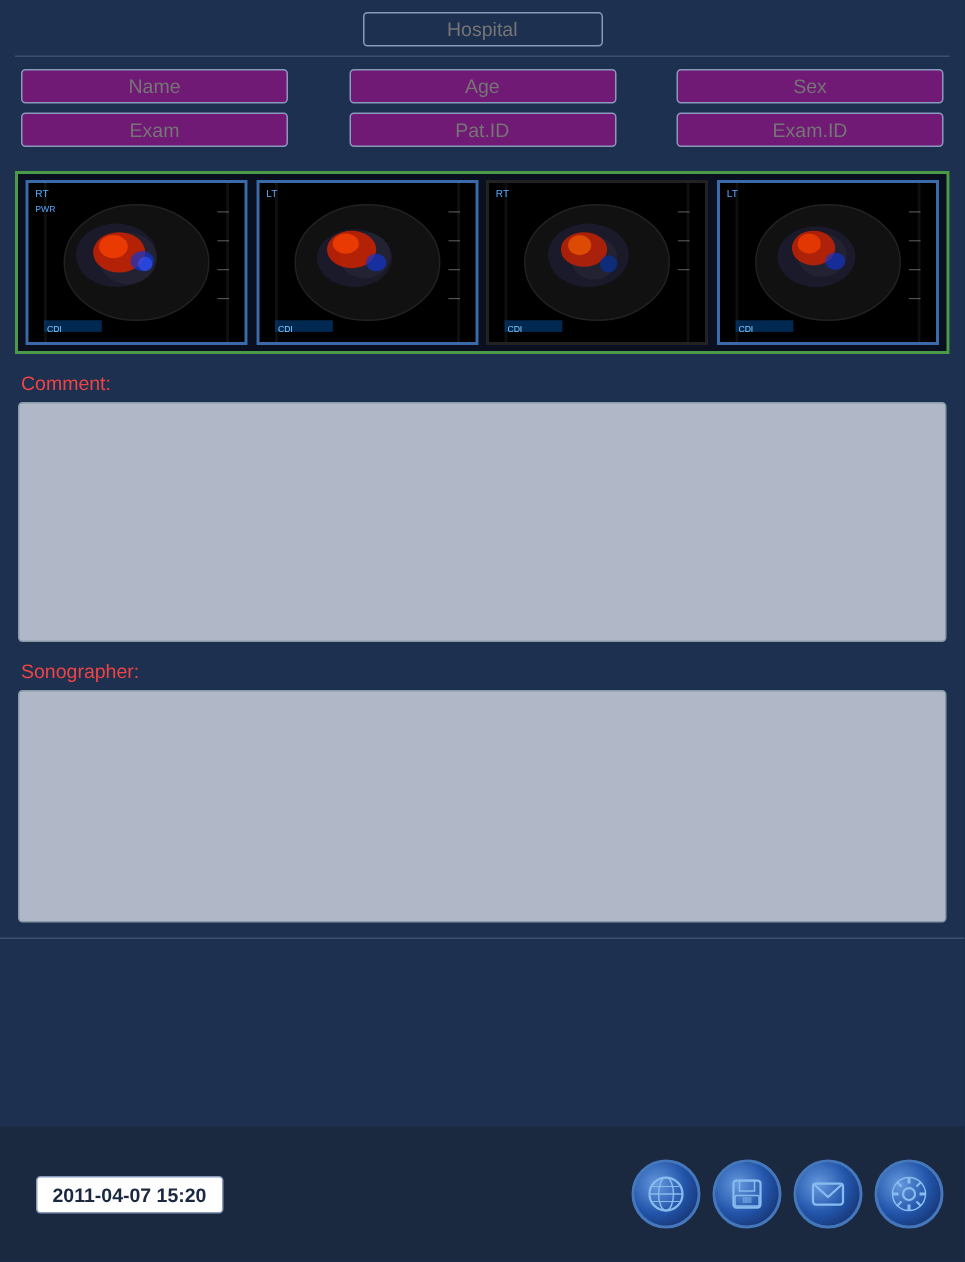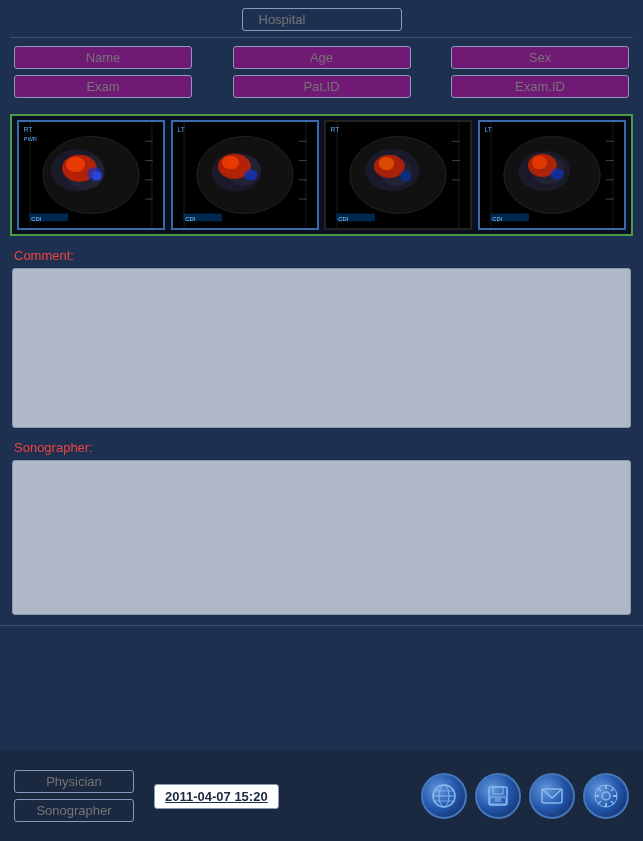--- a/index.html
+++ b/index.html
@@ -24,20 +24,21 @@
       padding: 8px 16px 6px;
       display: flex;
       justify-content: center;
       align-items: center;
     }
     .hospital-input {
       background: #1e3050;
       border: 1px solid #8899bb;
       border-radius: 3px;
       color: #cdd8e8;
+      text-align: center;
       padding: 3px 16px;
       width: 160px;
       font-size: 13px;
       outline: none;
     }
     
     .divider-line {
       height: 1px;
       background: #3a5070;
       margin: 0 10px;
@@ -144,21 +145,20 @@
       background: #fff;
       border: 1px solid #8899bb;
       border-radius: 3px;
       color: #1a2840;
       text-align: center;
       padding: 4px 10px;
       font-size: 13px;
       font-weight: bold;
       white-space: nowrap;
       margin-left: 10px;
-      text-decoration: underline;
     }
     .action-buttons {
       display: flex;
       gap: 8px;
       margin-left: auto;
       align-items: center;
     }
     .action-btn {
       width: 46px;
       height: 46px;
@@ -314,24 +314,20 @@
     <textarea class="text-area-input" style=""></textarea>
   </div>
 
   <div class="section-label">Sonographer:</div>
   <div class="text-area-box impression-area">
     <textarea class="text-area-input" style=""></textarea>
   </div>
 
   <div class="bottom-divider"></div>
   <div class="bottom-bar">
-    <div class="bottom-left">
-      <input class="bottom-field" type="text" placeholder="Physician" style="">
-      <input class="bottom-field" type="text" placeholder="Sonographer" style="">
-    </div>
     <div class="datetime-box">2011-04-07 15:20</div>
     <div class="action-buttons">
       <button class="action-btn btn-globe" title="Network">
         <svg width="26" height="26" viewBox="0 0 26 26" xmlns="http://www.w3.org/2000/svg">
           <circle cx="13" cy="13" r="11" fill="none" stroke="#88bbee" stroke-width="1.5"></circle>
           <ellipse cx="13" cy="13" rx="5" ry="11" fill="none" stroke="#88bbee" stroke-width="1"></ellipse>
           <line x1="2" y1="13" x2="24" y2="13" stroke="#88bbee" stroke-width="1"></line>
           <line x1="4" y1="8" x2="22" y2="8" stroke="#88bbee" stroke-width="0.7"></line>
           <line x1="4" y1="18" x2="22" y2="18" stroke="#88bbee" stroke-width="0.7"></line>
         </svg>

